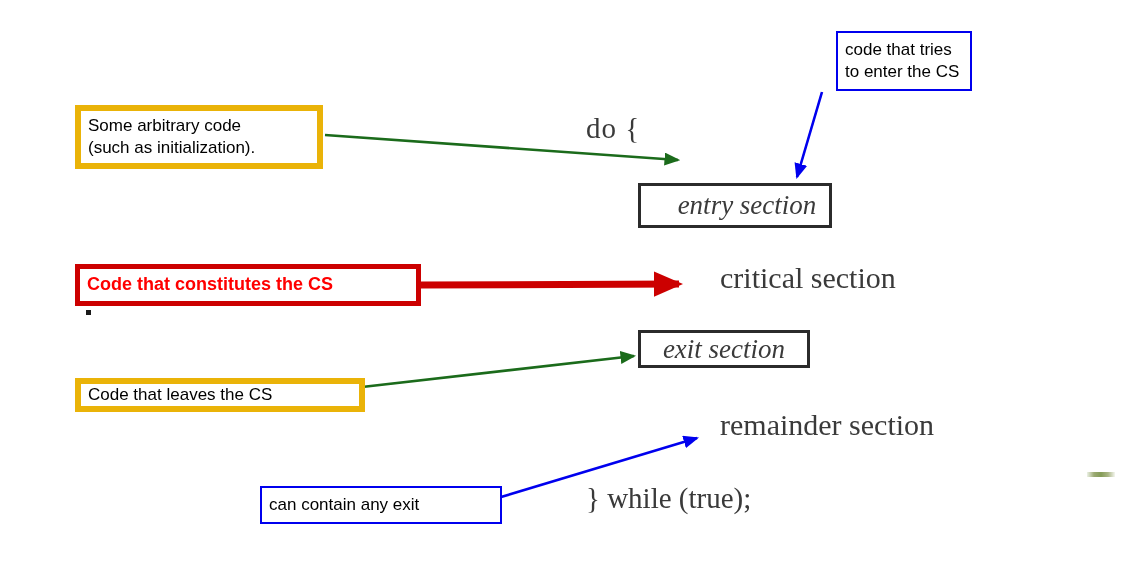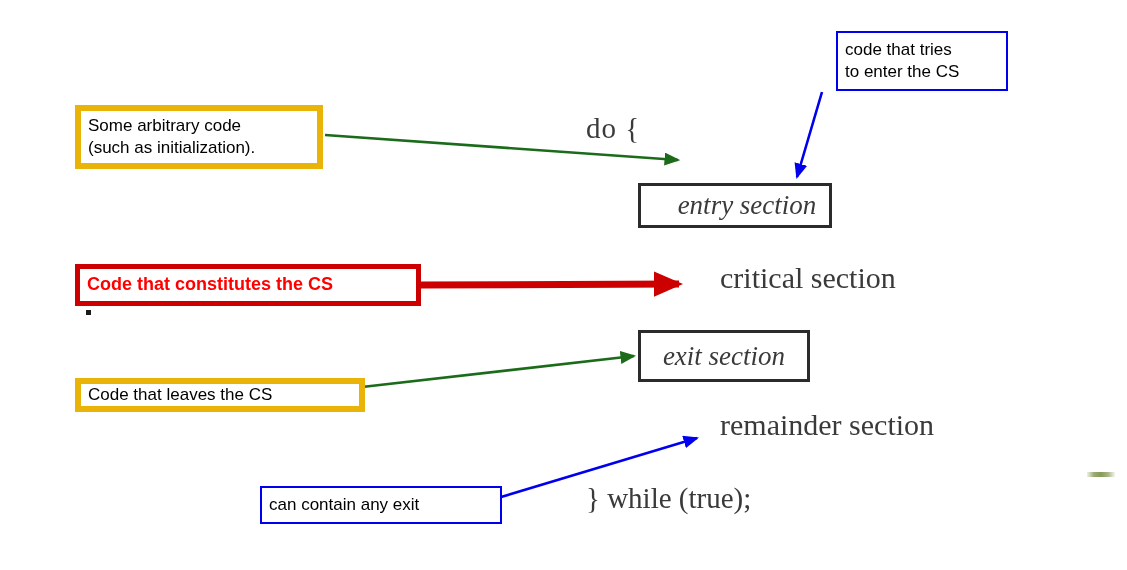--- a/index.html
+++ b/index.html
@@ -48,21 +48,21 @@
     border: 2px solid #0000ee;
   }
   .callout.red {
     border: 5px solid #cc0000;
     color: #ff0000;
     font-weight: bold;
     font-size: 18px;
   }
 
   #callout-initialization { left: 75px;  top: 105px; width: 248px; height: 64px; }
-  #callout-enter-cs       { left: 836px; top: 31px;  width: 172px; height: 60px; }
+  #callout-enter-cs       { left: 836px; top: 31px;  width: 136px; height: 60px; }
   #callout-constitutes-cs { left: 75px;  top: 264px; width: 346px; height: 42px; }
   #callout-leaves-cs      { left: 75px;  top: 378px; width: 290px; height: 34px; }
   #callout-any-code       { left: 260px; top: 486px; width: 242px; height: 38px; }
 
   
   .code-text {
     position: absolute;
     font-family: "Liberation Serif", serif;
     color: #3a3a3a;
     white-space: nowrap;
@@ -82,21 +82,21 @@
     display: flex;
     align-items: center;
     justify-content: center;
     font-family: "Liberation Serif", serif;
     font-style: italic;
     font-size: 27px;
     color: #3a3a3a;
     white-space: nowrap;
   }
   #box-entry-section { left: 638px; top: 183px; width: 194px; height: 45px; padding-left: 24px; }
-  #box-exit-section  { left: 638px; top: 330px; width: 172px; height: 52px; }
+  #box-exit-section  { left: 638px; top: 330px; width: 172px; height: 38px; }
 
   
   #stray-period {
     position: absolute;
     left: 86px;
     top: 310px;
     width: 5px;
     height: 5px;
     background: #1a1a1a;
   }

